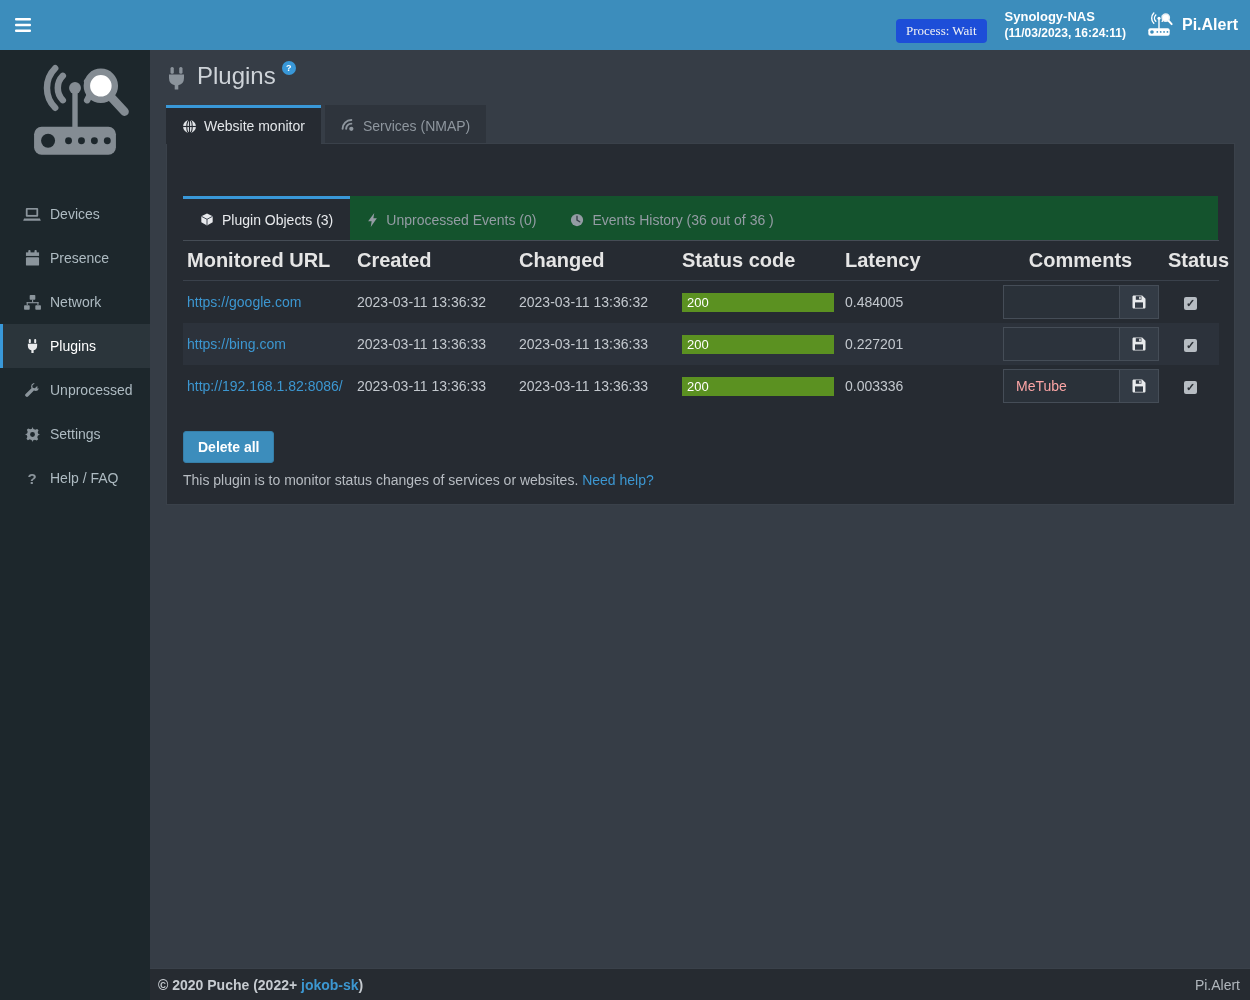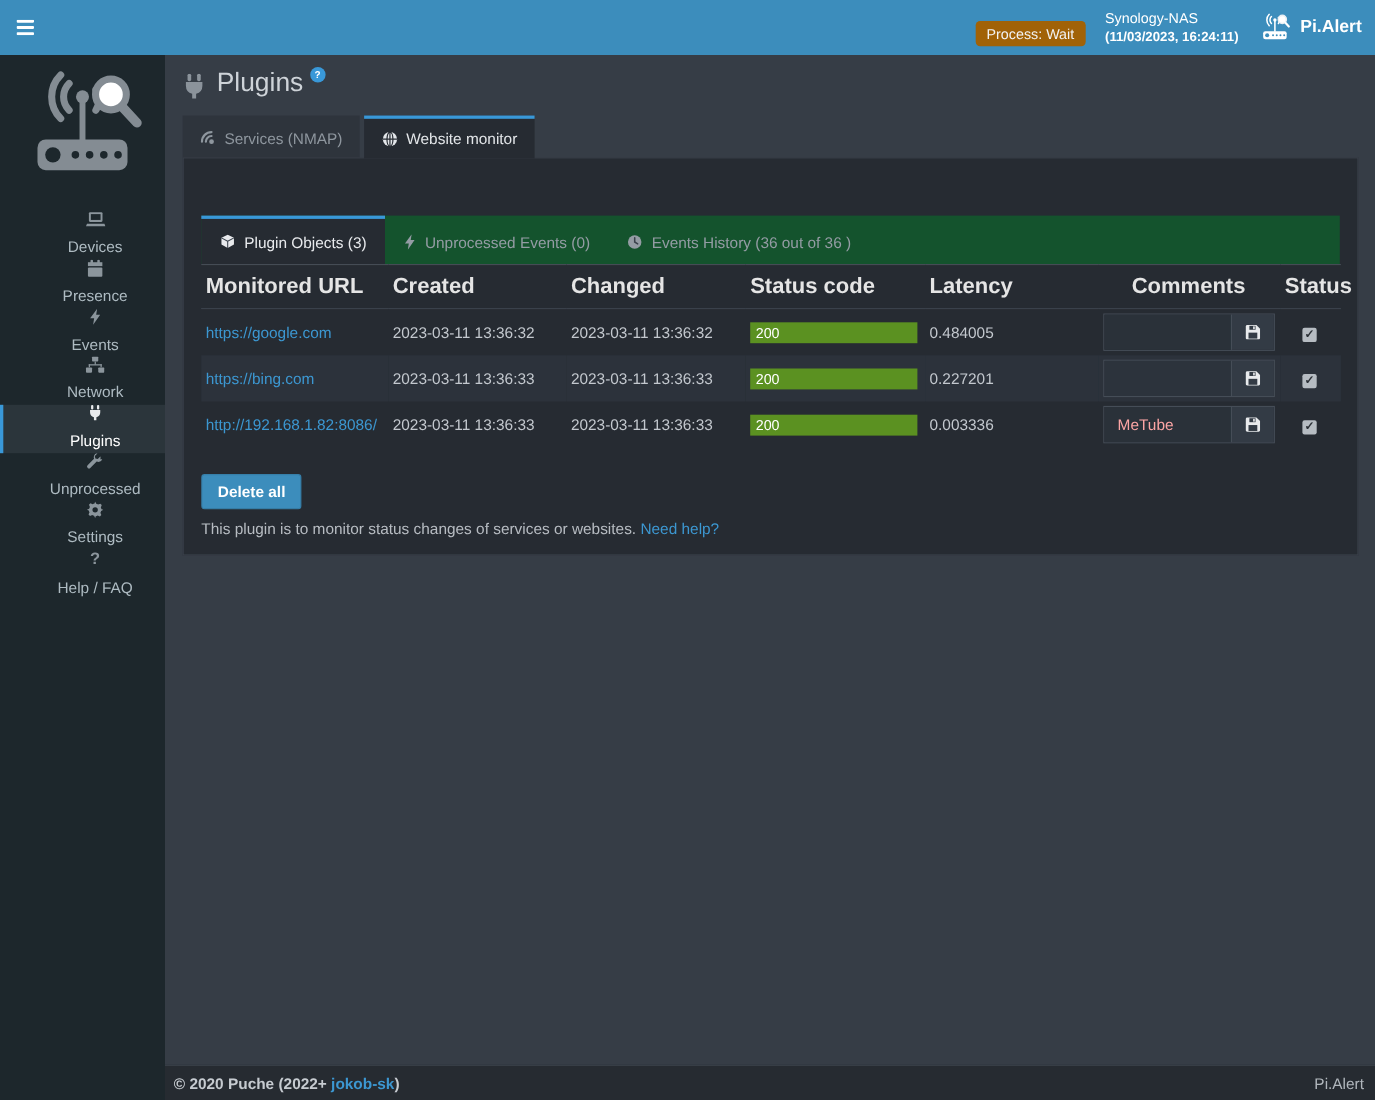--- a/index.html
+++ b/index.html
@@ -7,32 +7,32 @@
   body { font-family:"Liberation Sans", sans-serif; font-size:14px; background:#363d46; color:#c3c8ce; }
   .app { position:relative; width:1250px; height:1000px; }
 
   
   .topbar { position:absolute; top:0; left:0; width:100%; height:50px; background:#3c8dbc; display:flex; z-index:5; }
   .logo-box { width:150px; height:50px; background:#367fa9; display:flex; align-items:center; justify-content:center; color:#fff; font-size:20px; cursor:pointer; }
   .logo-box b { font-weight:bold; }
   .nav-rest { flex:1; display:flex; align-items:center; justify-content:space-between; }
   .hamburger { width:45px; height:50px; display:flex; align-items:center; justify-content:center; cursor:pointer; color:#fff; }
   .nav-right { display:flex; align-items:center; gap:18px; padding-right:12px; }
-  .process-badge { font-family:Liberation Sans, sans-serif; font-size:13px; color:#f2f3f4; background:#a16207; border-radius:4px; padding:4px 10px; cursor:default;margin-top:11px; }
+  .process-badge { font-family:Liberation Serif, serif; font-size:13px; color:#f2f3f4; background:#1d4ed8; border-radius:4px; padding:4px 10px; cursor:default;margin-top:11px; }
   .host-info { color:#fff; line-height:1.3; text-align:left; }
-  .host-info .hn { font-size:13px; font-weight:normal; }
+  .host-info .hn { font-size:13px; font-weight:bold; }
   .host-info .ht { font-size:12px; font-weight:bold; }
   .nav-brand { display:flex; align-items:center; gap:8px; color:#fff; cursor:pointer; }
   .nav-brand .txt { font-size:16px; font-weight:bold; }
 
   
   .sidebar { position:absolute; top:50px; left:0; bottom:0; width:150px; background:#1d272c; }
   .side-logo { padding:14px 0 10px 0; display:flex; justify-content:center; color:#848c93; }
   .menu { list-style:none; margin-top:14px; }
-  .menu li { height:44px; display:flex; align-items:center; gap:9px; padding-left:20px; color:#aebbc2; border-left:3px solid transparent; cursor:pointer; font-size:14px;flex-direction:column; }
+  .menu li { height:44px; display:flex; align-items:center; gap:9px; padding-left:20px; color:#aebbc2; border-left:3px solid transparent; cursor:pointer; font-size:14px; }
   .menu li .mi { width:18px; display:flex; justify-content:center; color:#8b959c; flex:none; }
   .menu li.active { background:#2b353b; border-left-color:#3998d8; color:#fff; }
   .menu li.active .mi { color:#e8eaec; }
   .qmark { font-size:15px; font-weight:bold; color:#8b959c; }
 
   
   .content { position:absolute; top:50px; left:150px; right:0; bottom:32px; background:#363d46; overflow:hidden; }
   .page-head { display:flex; align-items:flex-start; gap:10px; padding:14px 0 0 16px; color:#8b939b; }
   .page-title { font-size:24px; font-weight:normal; color:#ced3d8; line-height:1; }
   .help-badge { width:14px; height:14px; border-radius:50%; background:#3998d8; color:#fff; font-size:9px; font-weight:bold; display:flex; align-items:center; justify-content:center; margin:-3px 0 0 -4px; cursor:pointer; }
@@ -158,28 +158,20 @@
               <rect x="3.5" y="0" width="2.4" height="4.5" rx="1"></rect>
               <rect x="10.1" y="0" width="2.4" height="4.5" rx="1"></rect>
               <rect x="1" y="2.5" width="14" height="3.8"></rect>
               <rect x="1" y="7.6" width="14" height="9" rx="1"></rect>
             </svg>
         </span>
         <span>Presence</span>
       </li>
       <li>
         <span class="mi">
-          <svg width="11" height="16" viewBox="0 0 12 16" fill="currentColor">
-              <polygon points="8,0 1,9.5 5,9.5 4,16 11,6 7,6"></polygon>
-            </svg>
-        </span>
-        <span>Events</span>
-      </li>
-      <li>
-        <span class="mi">
           <svg width="17" height="15" viewBox="0 0 18 16" fill="currentColor">
               <rect x="6" y="0" width="6" height="5" rx="0.8"></rect>
               <rect x="8.5" y="5" width="1.2" height="3"></rect>
               <rect x="2.8" y="7.6" width="12.6" height="1.2"></rect>
               <rect x="2.8" y="7.6" width="1.2" height="3"></rect>
               <rect x="14.2" y="7.6" width="1.2" height="3"></rect>
               <rect x="0" y="10.8" width="6" height="5" rx="0.8"></rect>
               <rect x="12" y="10.8" width="6" height="5" rx="0.8"></rect>
             </svg>
         </span>
@@ -225,40 +217,40 @@
             <rect x="3" y="0" width="2.2" height="4.5" rx="1"></rect>
             <rect x="8.8" y="0" width="2.2" height="4.5" rx="1"></rect>
             <path d="M2 5h10v2.3a5 5 0 0 1-3.8 4.85V15H5.8v-2.85A5 5 0 0 1 2 7.3Z"></path>
           </svg>
       </span>
       <h1 class="page-title">Plugins</h1>
       <span class="help-badge">?</span>
     </div>
 
     <div class="outer-tabs">
-      <div class="otab">
-        <span class="ti">
-          <svg width="15" height="15" viewBox="0 0 16 16">
-              <circle cx="11" cy="11.5" r="2.3" fill="currentColor"></circle>
-              <path d="M5.5 11.5a5.5 5.5 0 0 1 5.5-5.5" fill="none" stroke="currentColor" stroke-width="2.1" stroke-linecap="round"></path>
-              <path d="M1.7 11.5a9.3 9.3 0 0 1 9.3-9.3" fill="none" stroke="currentColor" stroke-width="2.1" stroke-linecap="round"></path>
-            </svg>
-        </span>
-        <span>Services (NMAP)</span>
-      </div>
       <div class="otab active">
         <span class="ti">
           <svg width="15" height="15" viewBox="0 0 16 16">
               <circle cx="8" cy="8" r="6.9" fill="currentColor"></circle>
               <ellipse cx="8" cy="8" rx="2.9" ry="6.9" fill="none" stroke="#262b32" stroke-width="1.2"></ellipse>
               <line x1="1.1" y1="8" x2="14.9" y2="8" stroke="#262b32" stroke-width="1.2"></line>
               <line x1="8" y1="1.1" x2="8" y2="14.9" stroke="#262b32" stroke-width="1.2"></line>
             </svg>
         </span>
         <span>Website monitor</span>
+      </div>
+      <div class="otab">
+        <span class="ti">
+          <svg width="15" height="15" viewBox="0 0 16 16">
+              <circle cx="11" cy="11.5" r="2.3" fill="currentColor"></circle>
+              <path d="M5.5 11.5a5.5 5.5 0 0 1 5.5-5.5" fill="none" stroke="currentColor" stroke-width="2.1" stroke-linecap="round"></path>
+              <path d="M1.7 11.5a9.3 9.3 0 0 1 9.3-9.3" fill="none" stroke="currentColor" stroke-width="2.1" stroke-linecap="round"></path>
+            </svg>
+        </span>
+        <span>Services (NMAP)</span>
       </div>
     </div>
 
     <div class="card">
       <div class="inner-tabs">
         <div class="itab active">
           <span class="ti">
             <svg width="14" height="14" viewBox="0 0 16 16" fill="currentColor">
                 <path d="M8 .5 14.5 3.7v7L8 14.2 1.5 10.7v-7Z"></path>
                 <path d="M8 7.2 1.5 3.7M8 7.2l6.5-3.5M8 7.2v7" stroke="#3a424c" stroke-width="1.1" fill="none"></path>

